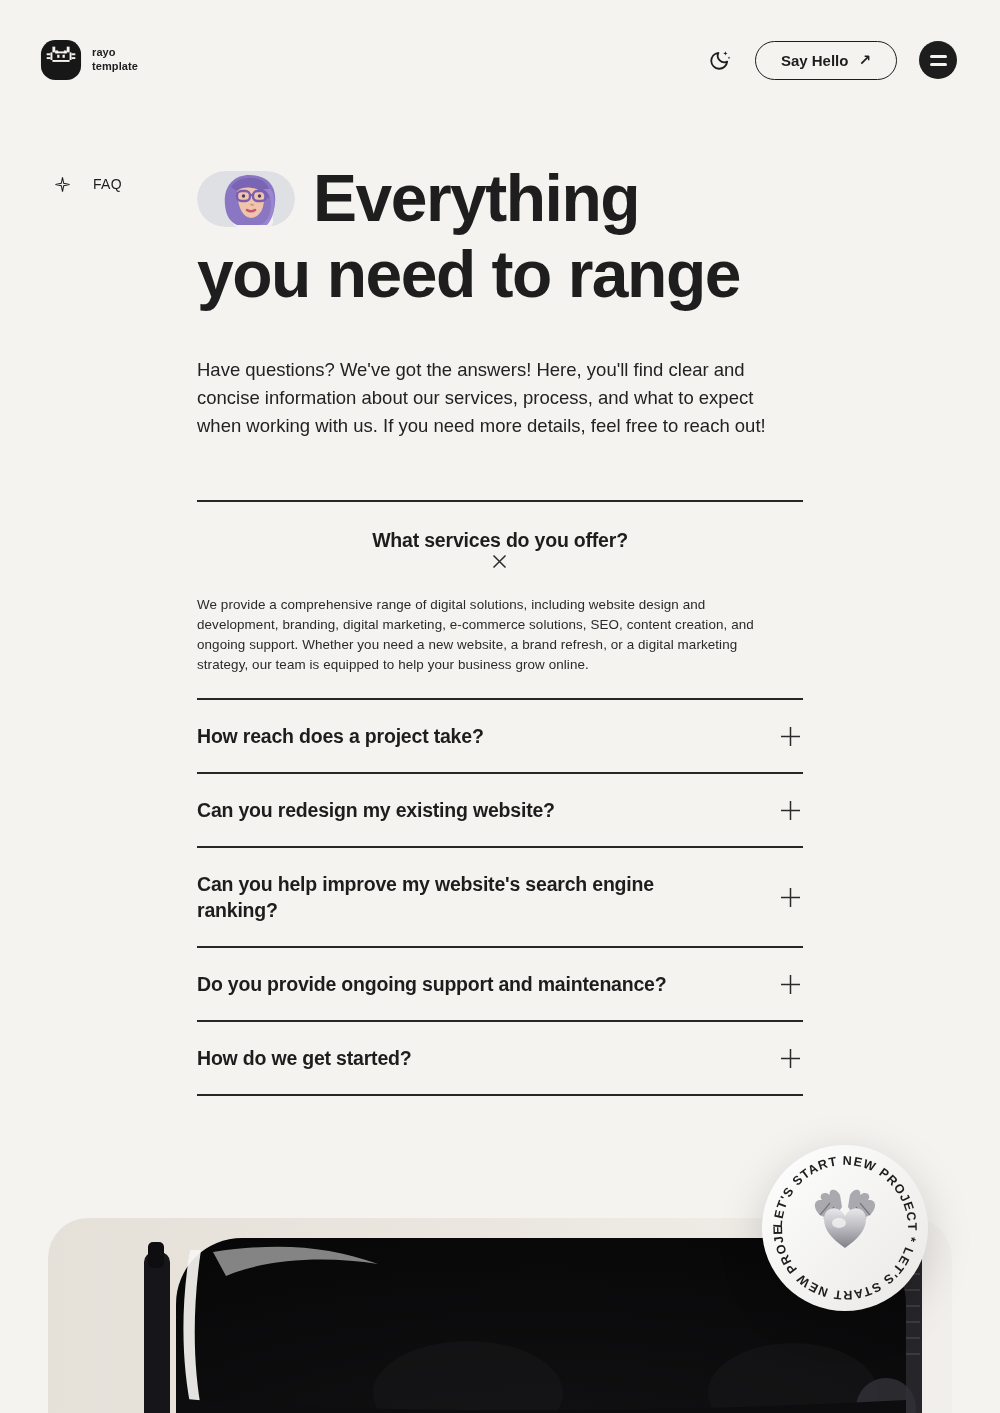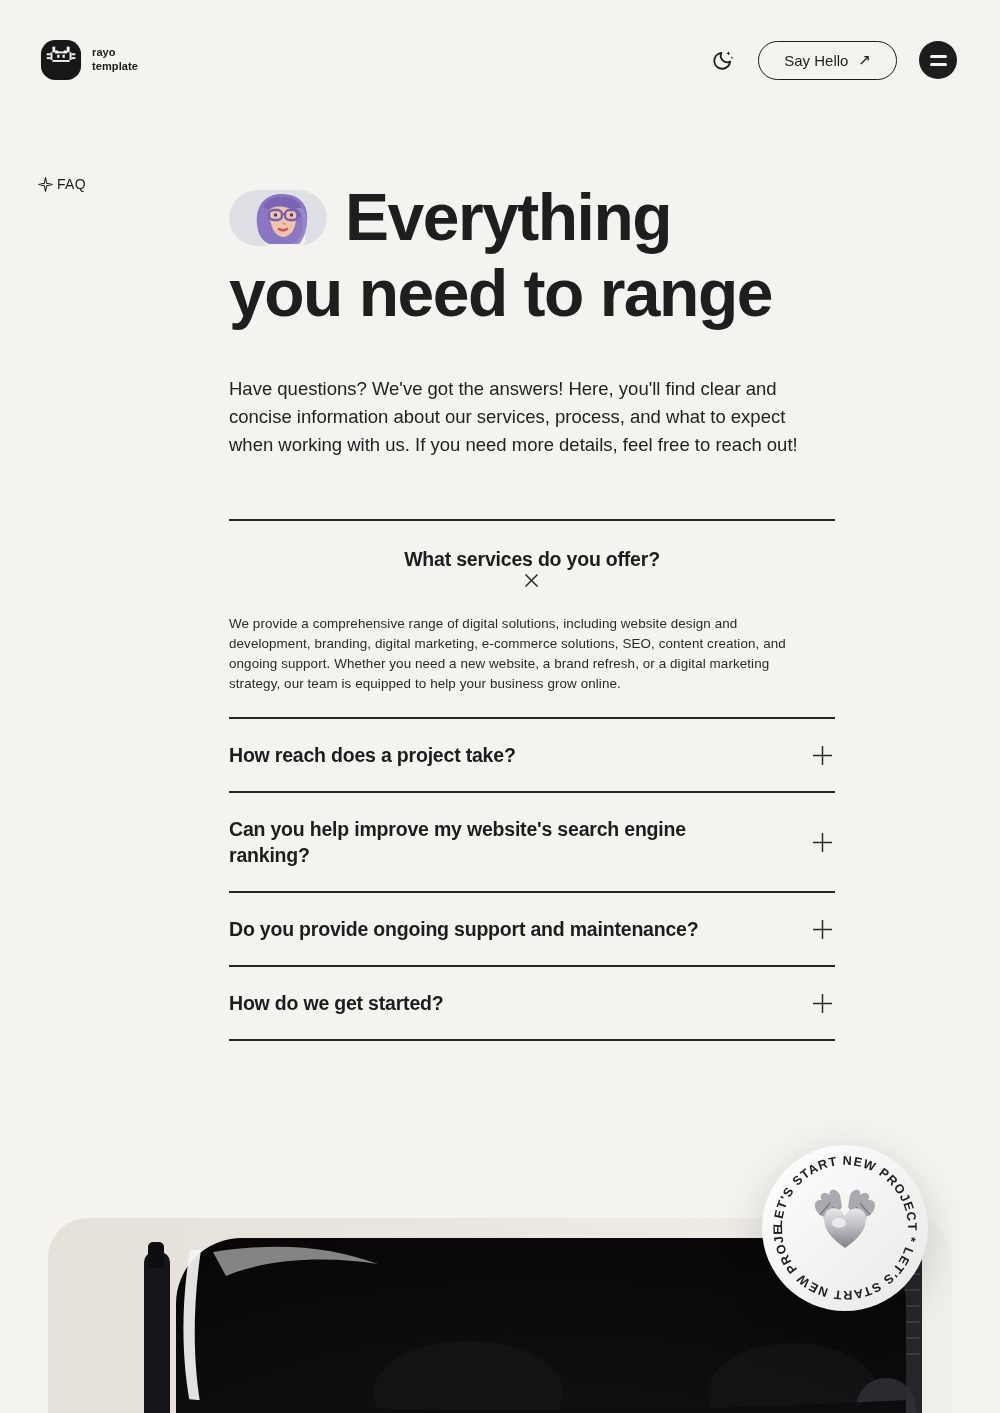--- a/index.html
+++ b/index.html
@@ -21,37 +21,37 @@
   .brand { display:flex; align-items:center; gap:10px; cursor:pointer; }
   .brand-logo { width:42px; height:42px; display:block; }
   .brand-text { font-size:11px; font-weight:700; line-height:1.25; letter-spacing:.1px; }
   .header-right { display:flex; align-items:center; gap:22px; }
   .theme-toggle { width:26px; height:26px; display:flex; align-items:center; justify-content:center; cursor:pointer; background:none; border:none; }
   .say-hello {
     display:flex; align-items:center; gap:10px;
     height:39px; padding:0 25px;
     border:1.5px solid #1d1d1d; border-radius:40px;
     background:transparent; cursor:pointer;
-    font-family:inherit; font-size:15px; font-weight:400; color:#1d1d1d;
+    font-family:inherit; font-size:15px; font-weight:700; color:#1d1d1d;
   }
   .say-hello .arrow { font-size:15px; }
   .menu-btn {
     width:38px; height:38px; border-radius:50%;
     background:#1d1d1d; border:none; cursor:pointer;
     display:flex; flex-direction:column; align-items:center; justify-content:center; gap:5px;
   }
   .menu-btn span { display:block; width:17px; height:3px; border-radius:2px; background:#f5f3f0; }
 
   
   .faq-label {
-    position:absolute; left:38px; top:176px;
-    display:flex; align-items:flex-end; gap:4px;
+    position:absolute; left:55px; top:176px;
+    display:flex; align-items:flex-end; gap:23px;
     font-size:14px; font-weight:500; letter-spacing:.3px;
   }
-  .main-col { position:absolute; left:197px; top:179px; width:606px;margin-left:32px; }
+  .main-col { position:absolute; left:197px; top:160px; width:606px; }
 
   h1.heading {
     font-size:66px; font-weight:700; letter-spacing:-1.5px; line-height:76px; color:#1e1e1e;
   }
   .heading .line { display:block; }
   .avatar-pill {
     display:inline-block; width:98px; height:56px; border-radius:28px;
     overflow:hidden; vertical-align:-6px; margin-right:18px;
   }
   .avatar-pill svg { display:block; }
@@ -190,20 +190,28 @@
     <div class="faq-item">
       <button class="faq-q-row">
         <span class="faq-q">How reach does a project take?</span>
         <svg class="acc-icon" width="21" height="21" viewBox="0 0 21 21">
           <path d="M10.5 1 V20 M1 10.5 H20" stroke="#2a2a2a" stroke-width="1.5"></path>
         </svg>
       </button>
     </div>
 
 
+    <div class="faq-item">
+      <button class="faq-q-row">
+        <span class="faq-q">Can you redesign my existing website?</span>
+        <svg class="acc-icon" width="21" height="21" viewBox="0 0 21 21">
+          <path d="M10.5 1 V20 M1 10.5 H20" stroke="#2a2a2a" stroke-width="1.5"></path>
+        </svg>
+      </button>
+    </div>
 
     <div class="faq-item">
       <button class="faq-q-row">
         <span class="faq-q">Can you help improve my website's search engine ranking?</span>
         <svg class="acc-icon" width="21" height="21" viewBox="0 0 21 21">
           <path d="M10.5 1 V20 M1 10.5 H20" stroke="#2a2a2a" stroke-width="1.5"></path>
         </svg>
       </button>
     </div>
 

